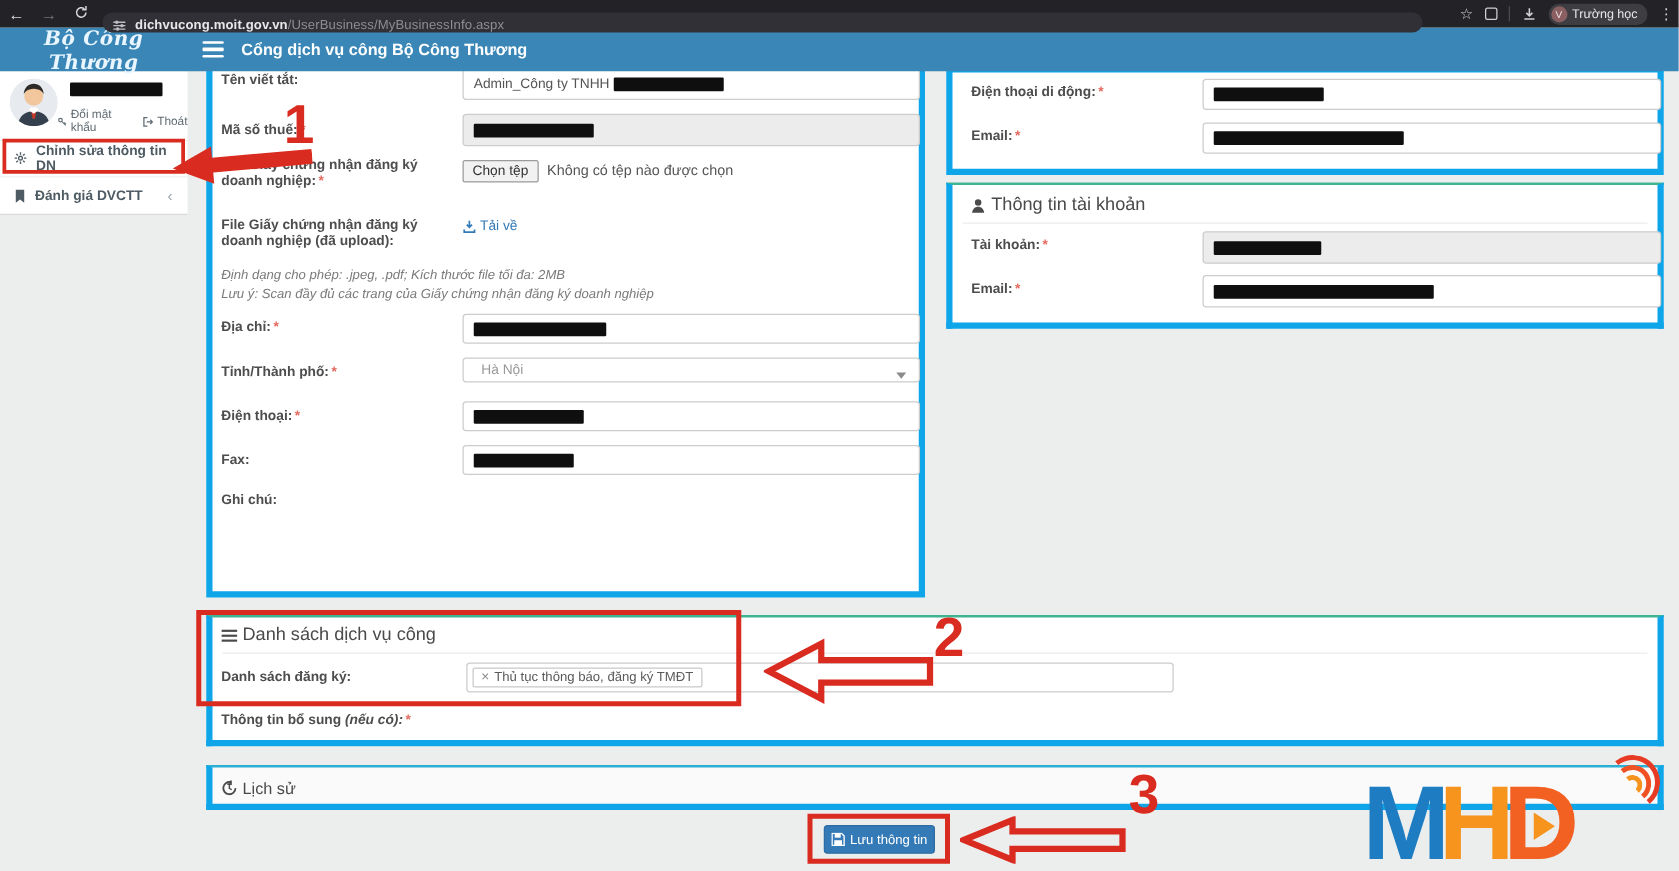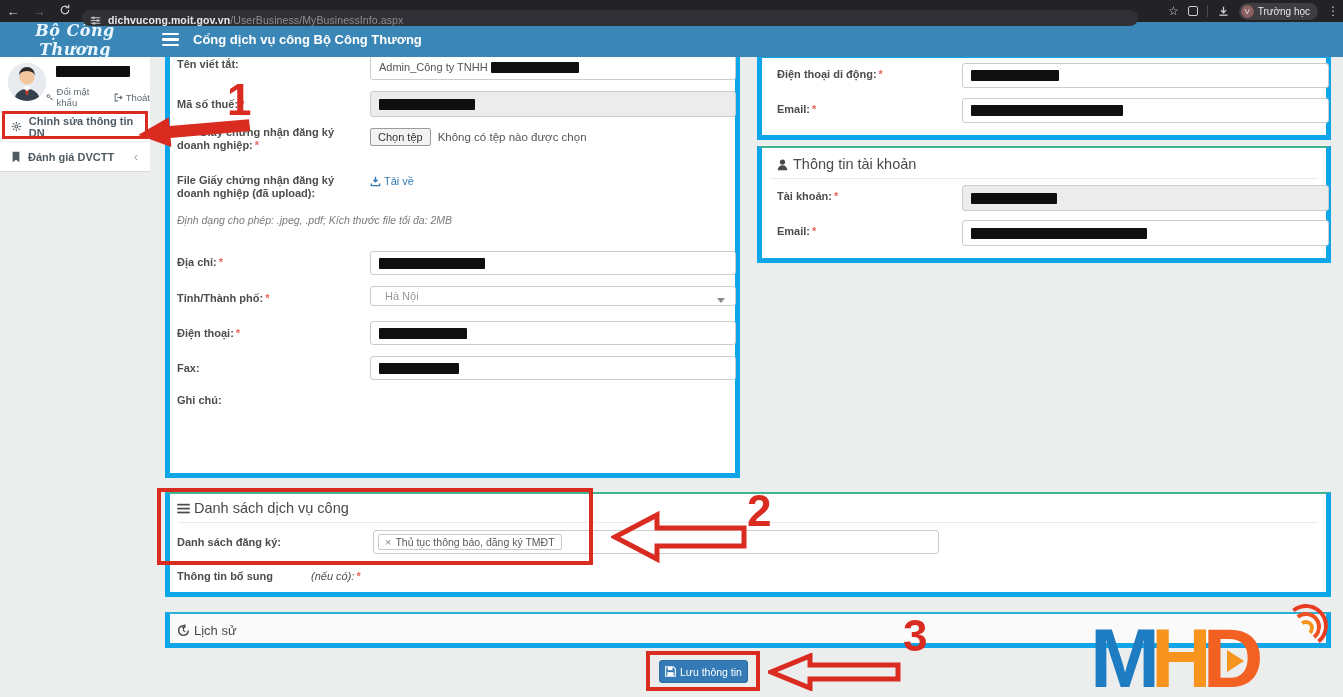--- a/index.html
+++ b/index.html
@@ -211,20 +211,21 @@
   <span class="lbl" style="left:7px; top:118px; width:190px;"><span>File Giấy chứng nhận đăng ký doanh nghiệp (đã upload):</span></span>
   <span class="link" style="position:absolute; left:200px; top:119px;">
     <svg class="ic" width="11" height="11" viewBox="0 0 16 16">
         <path d="M8 1v7M5 5.5L8 8.5 11 5.5" fill="none" stroke="#337ab7" stroke-width="2"></path>
         <path d="M2 11v3h12v-3" fill="none" stroke="#337ab7" stroke-width="2"></path>
       </svg>
     <span>Tải về</span>
   </span>
 
   <span class="note" style="left:7px; top:158px;">Định dạng cho phép: .jpeg, .pdf; Kích thước file tối đa: 2MB</span>
+  <span class="note" style="left:7px; top:173px;">Lưu ý: Scan đầy đủ các trang của Giấy chứng nhận đăng ký doanh nghiệp</span>
 
   <span class="lbl" style="left:7px; top:200px;"><span>Địa chỉ:</span><i class="req">*</i></span>
   <div class="field" style="left:200px; top:195px; width:366px; height:24px;">
     <span class="bar" style="width:106px;"></span>
   </div>
 
   <span class="lbl" style="left:7px; top:236px;"><span>Tỉnh/Thành phố:</span><i class="req">*</i></span>
   <div class="field" style="left:200px; top:230px; width:366px; height:20px; color:#999;">
     <span style="padding-left:6px;">Hà Nội</span>
     <span class="sel-caret"></span>
@@ -285,21 +286,21 @@
     <span>Danh sách dịch vụ công</span>
   </div>
   <div class="sect-rule" style="top:28px;"></div>
   <span class="lbl" style="left:7px; top:42px;"><span>Danh sách đăng ký:</span></span>
   <div class="field" style="left:203px; top:36px; width:566px; height:24px; padding:0 4px;">
     <span class="tag">
       <span class="x">×</span>
       <span>Thủ tục thông báo, đăng ký TMĐT</span>
     </span>
   </div>
-  <span class="lbl" style="left:7px; top:76px;"><span>Thông tin bổ sung</span> <i style="font-weight:400;margin-left:35px;">(nếu có):</i><i class="req">*</i></span>
+  <span class="lbl" style="left:7px; top:76px;"><span>Thông tin bổ sung</span> <i style="font-weight:700;">(nếu có):</i><i class="req">*</i></span>
 </div>
 
 <div class="panel panel-history">
   <div class="sect-head" style="left:7px; top:9px; font-size:13px;">
     <svg class="ic" width="13" height="13" viewBox="0 0 16 16">
         <path d="M14 8A6 6 0 1 1 9.5 2.2" fill="none" stroke="#4a4a4a" stroke-width="1.8"></path>
         <path d="M9.5 0.5v3.5H6" fill="none" stroke="#4a4a4a" stroke-width="1.8"></path>
         <path d="M8 5v3.2l2.3 1.4" fill="none" stroke="#4a4a4a" stroke-width="1.4"></path>
       </svg>
     <span>Lịch sử</span>

